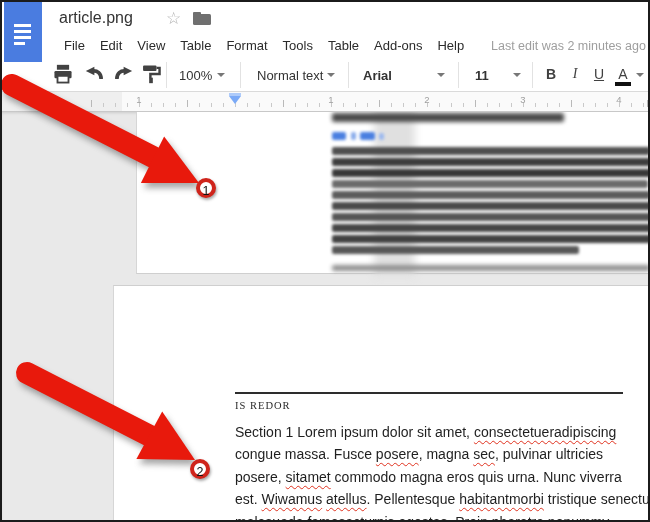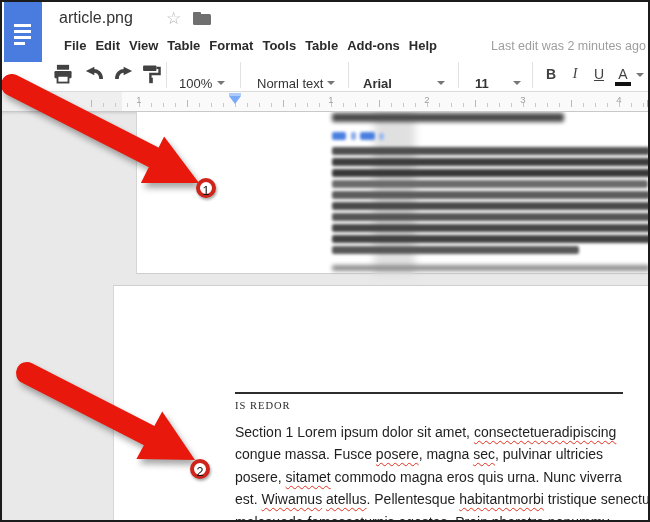--- a/index.html
+++ b/index.html
@@ -11,28 +11,28 @@
   }
   
   .header { position:absolute; left:0; top:0; width:650px; height:56px; background:#fff; }
   .docs-icon { position:absolute; left:2px; top:0px; width:38px; height:60px; background:#4a7ce0; z-index:6; }
   .docs-icon .bar { position:absolute; left:10px; height:3px; background:#fff; }
   .doc-title { position:absolute; left:57px; top:7px; font-size:16px; color:#333; }
   .star-btn { position:absolute; left:164px; top:6px; font-size:17px; color:#b3b3b3; cursor:pointer; }
   .folder-btn { position:absolute; left:191px; top:10px; width:20px; height:15px; cursor:pointer; }
   .folder-tab { position:absolute; left:0; top:0; width:8px; height:4px; background:#6f6f6f; border-radius:1px; }
   .folder-body { position:absolute; left:0; top:2px; width:18px; height:11px; background:#6f6f6f; border-radius:1.5px; }
-  .menubar { position:absolute; left:62px; top:36px; height:18px; display:flex; gap:9px; font-size:13px; color:#2b2b2b;font-weight:bold; }
+  .menubar { position:absolute; left:62px; top:36px; height:18px; display:flex; gap:15px; font-size:13px; color:#2b2b2b; }
   .menu-item { cursor:pointer; white-space:nowrap; }
   .last-edit { position:absolute; left:489px; top:37px; font-size:12.5px; color:#9e9e9e; white-space:nowrap; cursor:pointer; }
   
   .toolbar { position:absolute; left:0; top:56px; width:650px; height:34px; background:#fff; border-bottom:1px solid #dadada; }
   .tb-icon { position:absolute; top:5px; width:22px; height:22px; cursor:pointer; }
   .tb-sep { position:absolute; top:4px; width:1px; height:26px; background:#e2e2e2; }
-  .tb-dd { position:absolute; top:4px; height:26px; display:flex; align-items:center; justify-content:space-between; padding:0 5px; font-size:13px; color:#333; cursor:pointer;margin-top:8px; }
+  .tb-dd { position:absolute; top:4px; height:26px; display:flex; align-items:center; justify-content:space-between; padding:0 5px; font-size:13px; color:#333; cursor:pointer; }
   .caret { width:0; height:0; border-left:4px solid transparent; border-right:4px solid transparent; border-top:4px solid #777; }
   .tb-txtbtn { position:absolute; top:4px; width:22px; height:26px; line-height:24px; text-align:center; font-size:14px; color:#404040; cursor:pointer; }
   .color-bar { position:absolute; left:3px; top:20px; width:16px; height:4px; background:#111; }
   
   .ruler { position:absolute; left:0; top:90px; width:650px; height:20px; background:#efefef; border-bottom:1px solid #c8c8c8; }
   .ruler-content { position:absolute; left:120px; top:0; width:530px; height:19px; background:#fafafa; }
   .minor-ticks { position:absolute; left:101px; bottom:4px; width:549px; height:4px;
     background:repeating-linear-gradient(90deg,#c9c9c9 0 1px,transparent 1px 12px); }
   .half-tick { position:absolute; bottom:4px; width:1px; height:7px; background:#b9b9b9; }
   .ruler-num { position:absolute; top:2px; width:20px; margin-left:-10px; text-align:center; font-size:9.5px; color:#9e9e9e; }

